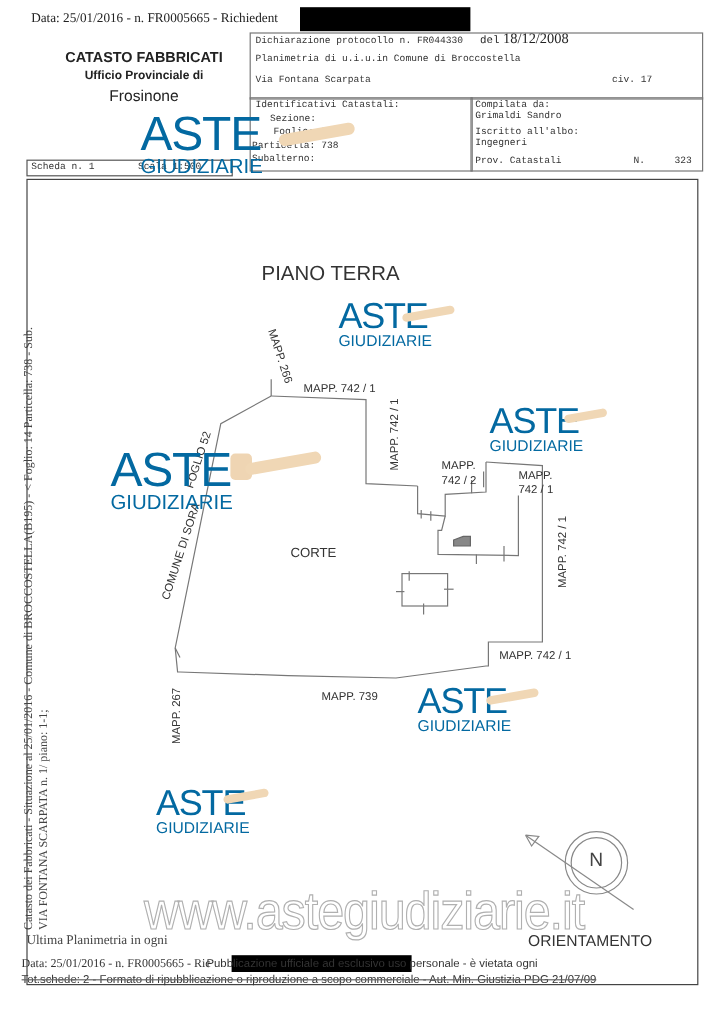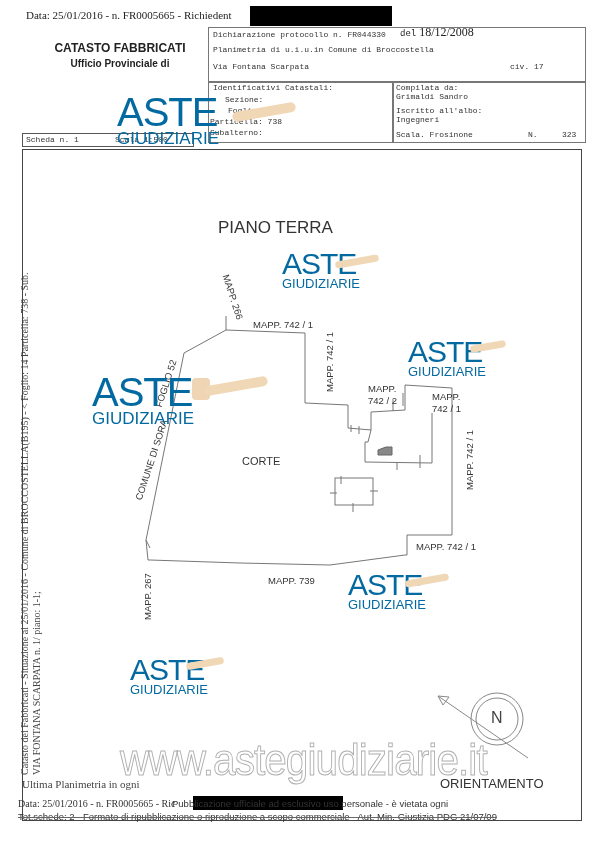--- a/index.html
+++ b/index.html
@@ -27,20 +27,21 @@
 </style>
 </head>
 <body>
 
 <div class="abs hdr-top serif">Data: 25/01/2016 -  n. FR0005665 - Richiedent</div>
 <div class="abs redact" style="left:250px;top:6px;width:142px;height:20px;"></div>
 
 <div class="abs agency">
   <div class="a2">CATASTO FABBRICATI</div>
   <div class="a3">Ufficio Provinciale di</div>
+  <div class="a4">Frosinone</div>
 </div>
 
 <div class="abs box" style="left:208px;top:27px;width:376px;height:54px;"></div>
 <div class="abs m mono" style="left:213px;top:30px;white-space:nowrap;">
   <span>Dichiarazione protocollo n. FR044330</span>
 </div>
 <div class="abs serif" style="left:400px;top:25px;font-size:12px;white-space:nowrap;">
   <span style="font-size:9px;font-family:'Liberation Mono',monospace;">del</span>
   <span>18/12/2008</span>
 </div>
@@ -53,21 +54,21 @@
 <div class="abs m mono" style="left:225px;top:95px;">Sezione:</div>
 <div class="abs m mono" style="left:228px;top:106px;">Foglio: 14</div>
 <div class="abs m mono" style="left:210px;top:117px;">Particella: 738</div>
 <div class="abs m mono" style="left:210px;top:128px;">Subalterno:</div>
 
 <div class="abs box" style="left:392px;top:81px;width:192px;height:60px;"></div>
 <div class="abs m mono" style="left:396px;top:83px;">Compilata da:</div>
 <div class="abs m mono" style="left:396px;top:92px;">Grimaldi Sandro</div>
 <div class="abs m mono" style="left:396px;top:106px;">Iscritto all'albo:</div>
 <div class="abs m mono" style="left:396px;top:115px;">Ingegneri</div>
-<div class="abs m mono" style="left:396px;top:130px;">Scala. Frosinone</div>
+<div class="abs m mono" style="left:396px;top:130px;">Prov. Catastali</div>
 <div class="abs m mono" style="left:528px;top:130px;">N.</div>
 <div class="abs m mono" style="left:562px;top:130px;">323</div>
 
 <div class="abs box" style="left:22px;top:133px;width:170px;height:12px;border-color:#555;"></div>
 <div class="abs m mono" style="left:26px;top:135px;">Scheda n. 1</div>
 <div class="abs m mono" style="left:115px;top:135px;">Scala 1:500</div>
 
 <div class="abs" style="left:22px;top:149px;width:558px;height:670px;border:1px solid #444;"></div>
 
 <div class="abs vtext serif" style="left:19px;top:775px;width:620px;color:#444;">Catasto dei Fabbricati - Situazione al 25/01/2016 - Comune di BROCCOSTELLA(B195) - &lt; Foglio: 14 Particella: 738 - Sub.</div>

